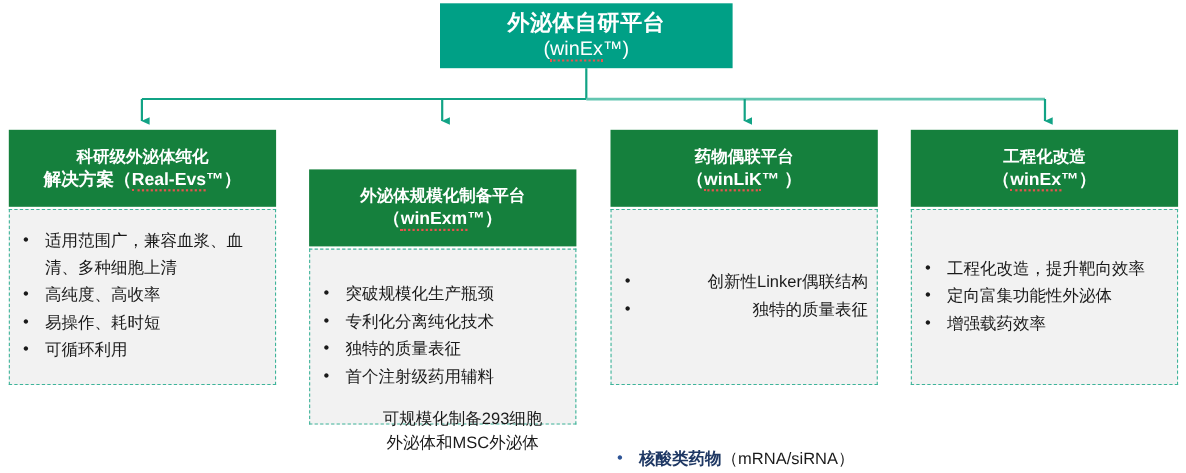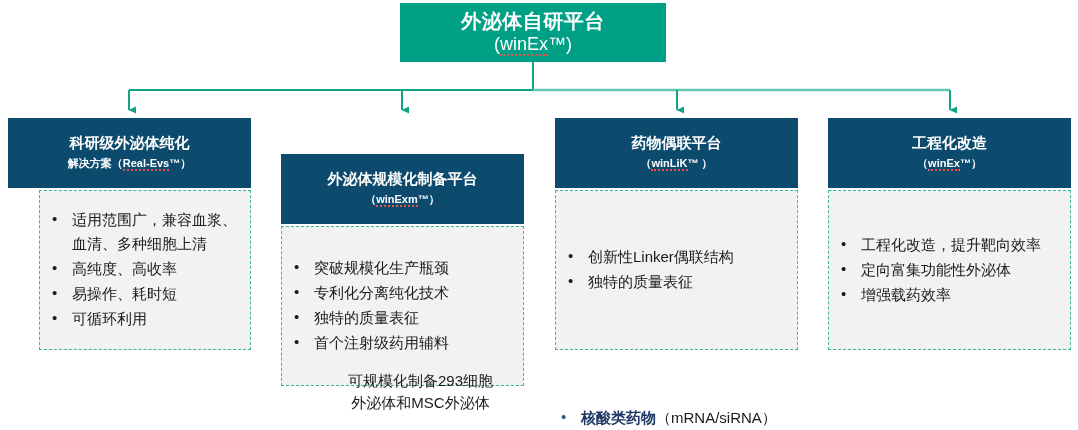--- a/index.html
+++ b/index.html
@@ -21,26 +21,26 @@
     display:flex;flex-direction:column;align-items:center;justify-content:center;
     box-sizing:border-box;
   }
   .root-title{font-size:20px;font-weight:bold;line-height:23px;letter-spacing:.5px;}
   .root-sub{font-size:18px;font-weight:normal;line-height:22px;}
   .root-sub .und{border-bottom:2px dotted #E8534E;padding-bottom:0px;}
 
   
   .col{position:absolute;top:118px;}
   .col-head{
-    background:#0c4a6e;color:#ffffff;box-sizing:border-box;
+    background:#15803d;color:#ffffff;box-sizing:border-box;
     display:flex;flex-direction:column;align-items:center;justify-content:center;
     height:70px;padding:0 6px;
   }
   .col-head .l1{font-size:15px;font-weight:bold;line-height:21px;white-space:nowrap;}
-  .col-head .l2{font-size:11px;font-weight:bold;line-height:21px;white-space:nowrap;}
+  .col-head .l2{font-size:16px;font-weight:bold;line-height:21px;white-space:nowrap;}
   .col-head .l2 .und{border-bottom:2px dotted #E8534E;}
 
   .col-body{
     margin-top:2px;
     background:#F2F2F2;
     border:1.5px dashed #3EB49A;
     box-sizing:border-box;
     display:flex;flex-direction:column;justify-content:center;
     padding:6px 8px 6px 6px;
   }
@@ -91,21 +91,21 @@
   <div class="root-box">
     <div class="root-title">外泌体自研平台</div>
     <div class="root-sub"><span>(</span><span class="und">winEx</span><span>™</span><span>)</span></div>
   </div>
 
   <div class="col" style="left:8px;width:243px;">
     <div class="col-head">
       <div class="l1">科研级外泌体纯化</div>
       <div class="l2"><span>解决方案（</span><span class="und">Real-Evs</span><span>™</span><span>）</span></div>
     </div>
-    <div class="col-body" style="height:160px;margin-left:31px;">
+    <div class="col-body" style="height:160px;">
       <ul class="bullets">
         <li>适用范围广，兼容血浆、血清、多种细胞上清</li>
         <li>高纯度、高收率</li>
         <li>易操作、耗时短</li>
         <li>可循环利用</li>
       </ul>
     </div>
   </div>
 
   <div class="col" style="left:281px;width:243px;margin-top:36px;">
@@ -121,21 +121,21 @@
         <li>首个注射级药用辅料</li>
       </ul>
     </div>
   </div>
 
   <div class="col" style="left:555px;width:243px;">
     <div class="col-head">
       <div class="l1">药物偶联平台</div>
       <div class="l2"><span>（</span><span class="und">winLiK</span><span>™</span><span> ）</span></div>
     </div>
-    <div class="col-body" style="height:160px;">
+    <div class="col-body" style="height:160px;text-align:right;">
       <ul class="bullets">
         <li>创新性Linker偶联结构</li>
         <li>独特的质量表征</li>
       </ul>
     </div>
   </div>
 
   <div class="col" style="left:828px;width:243px;">
     <div class="col-head">
       <div class="l1">工程化改造</div>

